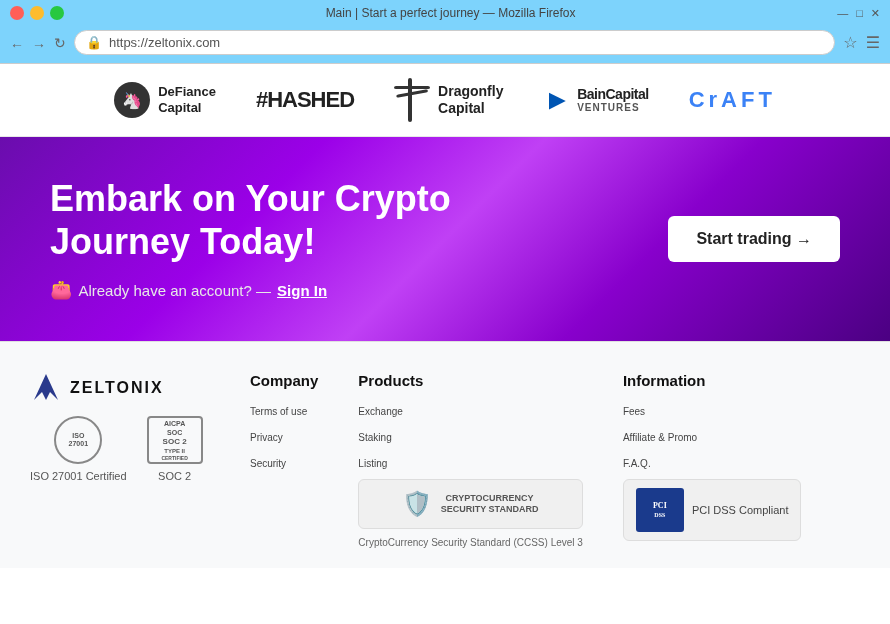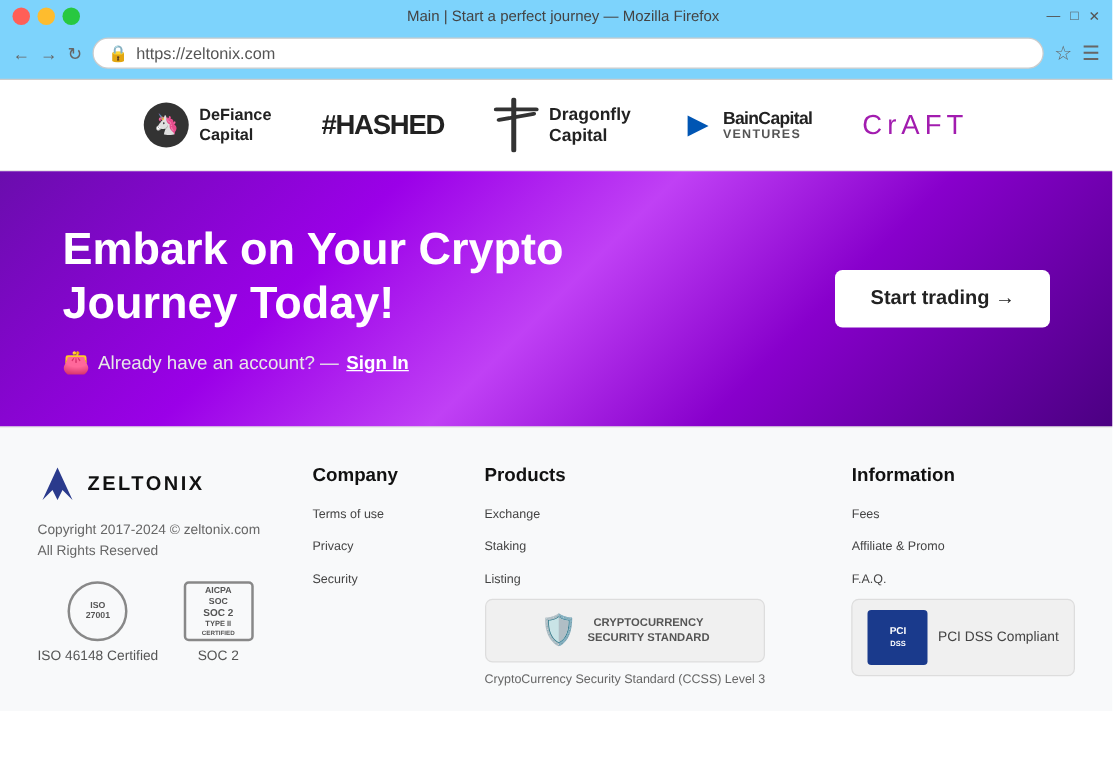--- a/index.html
+++ b/index.html
@@ -77,21 +77,21 @@
       background: #333;
       border-radius: 50%;
       display: flex; align-items: center; justify-content: center;
       color: #fff; font-size: 16px;
     }
     .defiance-text { font-size: 13px; font-weight: bold; color: #222; line-height: 1.2; }
     .hashed-text { font-size: 22px; font-weight: 900; color: #222; letter-spacing: -1px; }
     .dragonfly-text { font-size: 14px; font-weight: bold; color: #222; line-height: 1.2; }
     .bain-text { font-size: 13px; font-weight: bold; color: #222; line-height: 1.2; }
     .craft-text {
-      font-size: 22px; font-weight: 400; color: #a21caf; letter-spacing: 4px;
+      font-size: 22px; font-weight: 700; color: #3b82f6; letter-spacing: 4px;
     }
 
     
     .hero-banner {
       background: linear-gradient(135deg, #6a0dad 0%, #9b00e8 30%, #c040f5 50%, #8800cc 70%, #4b0082 100%);
       padding: 40px 50px;
       position: relative;
       overflow: hidden;
       min-height: 170px;
       display: flex;
@@ -208,21 +208,21 @@
       text-align: center;
       margin: 0 auto 6px;
       line-height: 1.3;
     }
     .cert-label { font-size: 11px; color: #555; }
 
     .footer-nav {
       display: flex;
       gap: 40px;
       flex: 1;
-      justify-content: space-between;
+      justify-content: flex-start;
     }
     .footer-col h4 {
       font-size: 15px;
       font-weight: 700;
       color: #111;
       margin-bottom: 12px;
     }
     .footer-col ul {
       list-style: none;
     }
@@ -278,20 +278,21 @@
     .pci-logo {
       width: 48px; height: 44px;
       background: #1a3a8c;
       border-radius: 3px;
       display: flex;
       align-items: center;
       justify-content: center;
       color: #fff;
       font-size: 9px;
       font-weight: bold;
+      font-family: Liberation Serif, serif;
     }
     .pci-label { font-size: 11px; color: #444; }
   </style>
 </head>
 <body>
 
 <div class="browser-chrome">
   <div class="title-bar">
     <div class="traffic-lights">
       <div class="traffic-light tl-close"></div>
@@ -385,30 +386,26 @@
 
       <div class="footer-left">
         <div class="footer-logo">
           <div style="width:32px;height:32px;">
             <svg width="32" height="32" viewBox="0 0 32 32">
               <polygon points="16,2 4,28 12,20 16,28 20,20 28,28" fill="#2a3a8c"></polygon>
             </svg>
           </div>
           <span class="footer-logo-text">ZELTONIX</span>
         </div>
-        <div class="footer-copyright">
-          <div>Copyright 2017-2024 © zeltonix.com</div>
-          <div>All Rights Reserved</div>
-        </div>
         <div class="footer-certs">
           <div class="cert-item">
             <div class="cert-badge">
               <div style="font-size:7px;line-height:1.2;text-align:center;">ISO<br>27001</div>
             </div>
-            <div class="cert-label">ISO 46148 Certified</div>
+            <div class="cert-label">ISO 27001 Certified</div>
           </div>
           <div class="cert-item">
             <div class="soc2-badge">
               <div style="font-size:7px;font-weight:bold;">AICPA</div>
               <div style="font-size:7px;">SOC</div>
               <div style="font-size:8px;font-weight:bold;">SOC 2</div>
               <div style="font-size:6px;">TYPE II</div>
               <div style="font-size:5px;">CERTIFIED</div>
             </div>
             <div class="cert-label">SOC 2</div>

